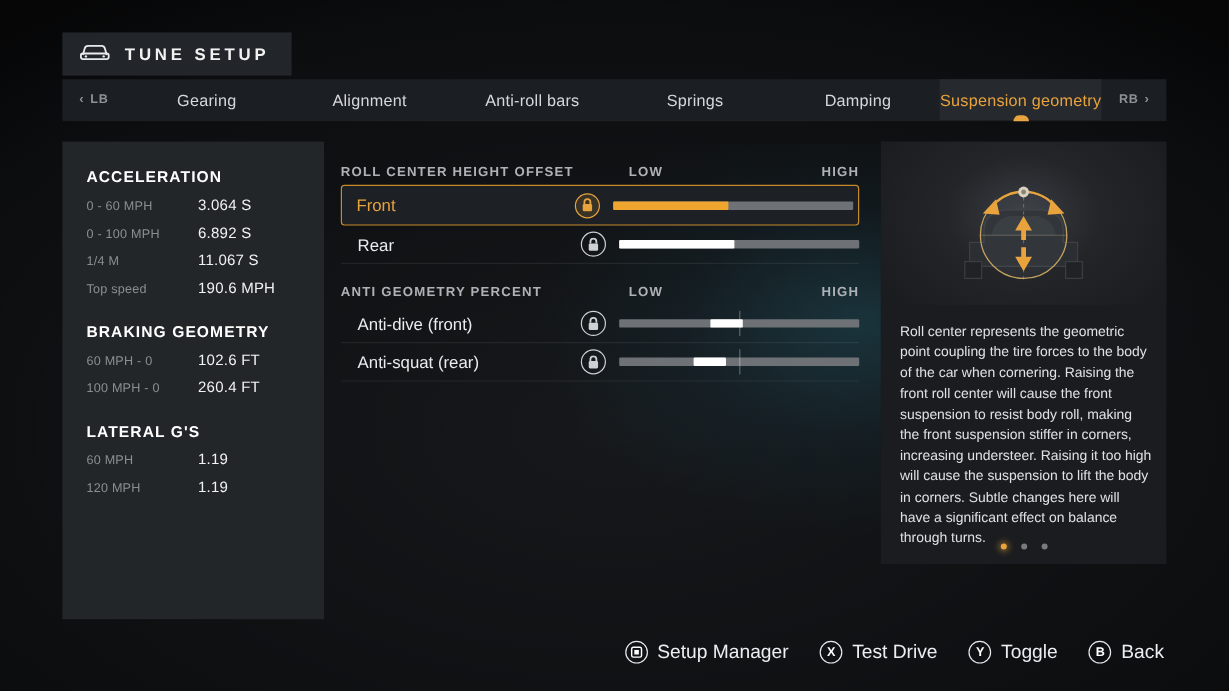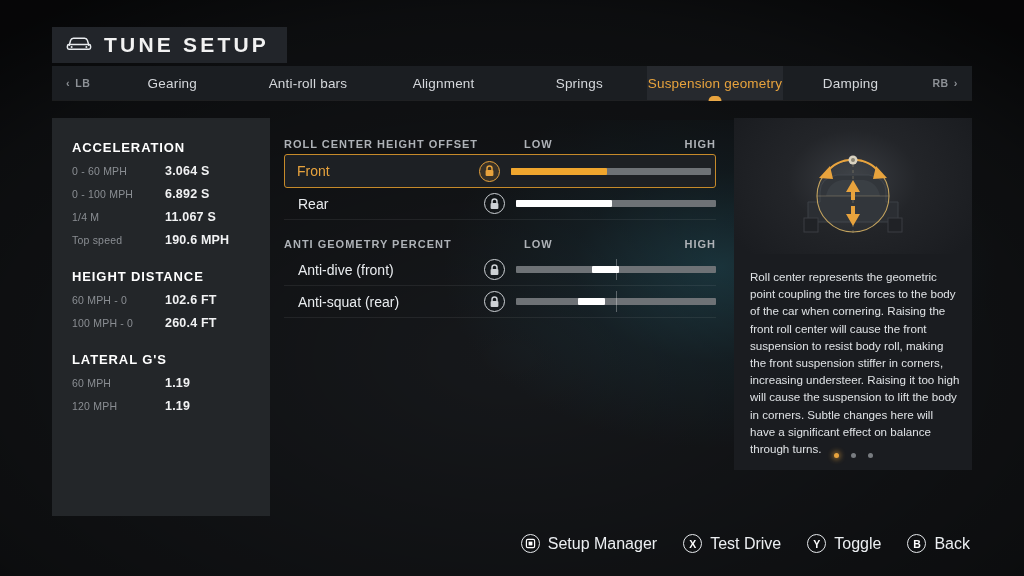--- a/index.html
+++ b/index.html
@@ -33,21 +33,21 @@
 
   
   #title-bar {
     position: absolute; left: 52px; top: 27px;
     height: 36px; padding: 0 18px 0 14px;
     display: flex; align-items: center; gap: 12px;
     background: #22252a;
   }
   #title-bar .car-ico { display: block; }
   #title-text {
-    color: #f2f2f2; font-size: 21px; font-weight: bold;
+    color: #f2f2f2; font-size: 14px; font-weight: bold;
     letter-spacing: 3.2px;
   }
 
   
   #tabbar {
     position: absolute; left: 52px; top: 66px;
     width: 920px; height: 34px;
     background: #1b1e22;
     display: flex; align-items: stretch;
   }
@@ -88,21 +88,21 @@
   }
   .stat-row {
     display: flex; align-items: baseline;
     margin-top: 9px;
   }
   .stat-label {
     width: 93px; flex: none;
     color: #8a8e93; font-size: 10.5px; letter-spacing: .2px;
   }
   .stat-value {
-    color: #f1f2f3; font-size: 12.5px; font-weight: bold; letter-spacing: .2px;
+    color: #f1f2f3; font-size: 12.5px; font-weight: normal; letter-spacing: .2px;
   }
 
   
   #settings { position: absolute; left: 284px; top: 134px; width: 432px; }
 
   .sec-head {
     display: flex; align-items: center;
     height: 20px;
     color: #aeb2b7; font-size: 11px; font-weight: bold; letter-spacing: 1px;
   }
@@ -243,35 +243,35 @@
   <div id="tabbar">
     <div class="bumper">
       <span class="chev">‹</span>
       <span>LB</span>
     </div>
 
     <div class="tab">
       <span>Gearing</span>
     </div>
     <div class="tab">
+      <span>Alignment</span>
+    </div>
+    <div class="tab">
       <span>Anti-roll bars</span>
-    </div>
-    <div class="tab">
-      <span>Alignment</span>
     </div>
     <div class="tab">
       <span>Springs</span>
+    </div>
+    <div class="tab">
+      <span>Damping</span>
     </div>
     <div class="tab active">
       <span>Suspension geometry</span>
       <span class="caret"></span>
     </div>
-    <div class="tab">
-      <span>Damping</span>
-    </div>
 
     <div class="bumper">
       <span>RB</span>
       <span class="chev">›</span>
     </div>
   </div>
 
   <div id="stats-panel">
 
     <div class="stat-group" style="padding-top:22px;">
@@ -288,21 +288,21 @@
         <span class="stat-label">1/4 M</span>
         <span class="stat-value">11.067 S</span>
       </div>
       <div class="stat-row">
         <span class="stat-label">Top speed</span>
         <span class="stat-value">190.6 MPH</span>
       </div>
     </div>
 
     <div class="stat-group" style="padding-top:22px;">
-      <div class="stat-head">HEIGHT DISTANCE</div>
+      <div class="stat-head">BRAKING GEOMETRY</div>
       <div class="stat-row">
         <span class="stat-label">60 MPH - 0</span>
         <span class="stat-value">102.6 FT</span>
       </div>
       <div class="stat-row">
         <span class="stat-label">100 MPH - 0</span>
         <span class="stat-value">260.4 FT</span>
       </div>
     </div>
 

